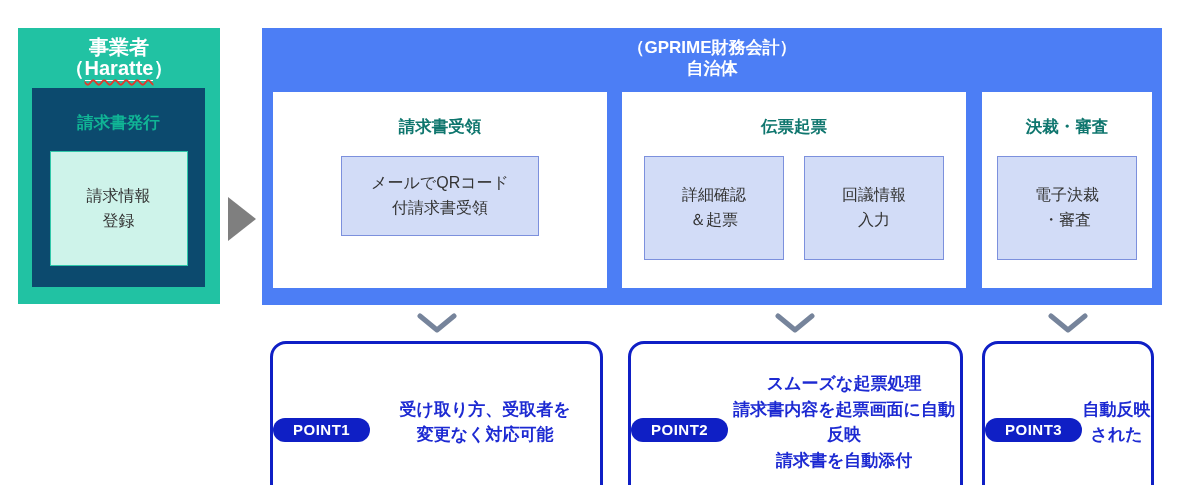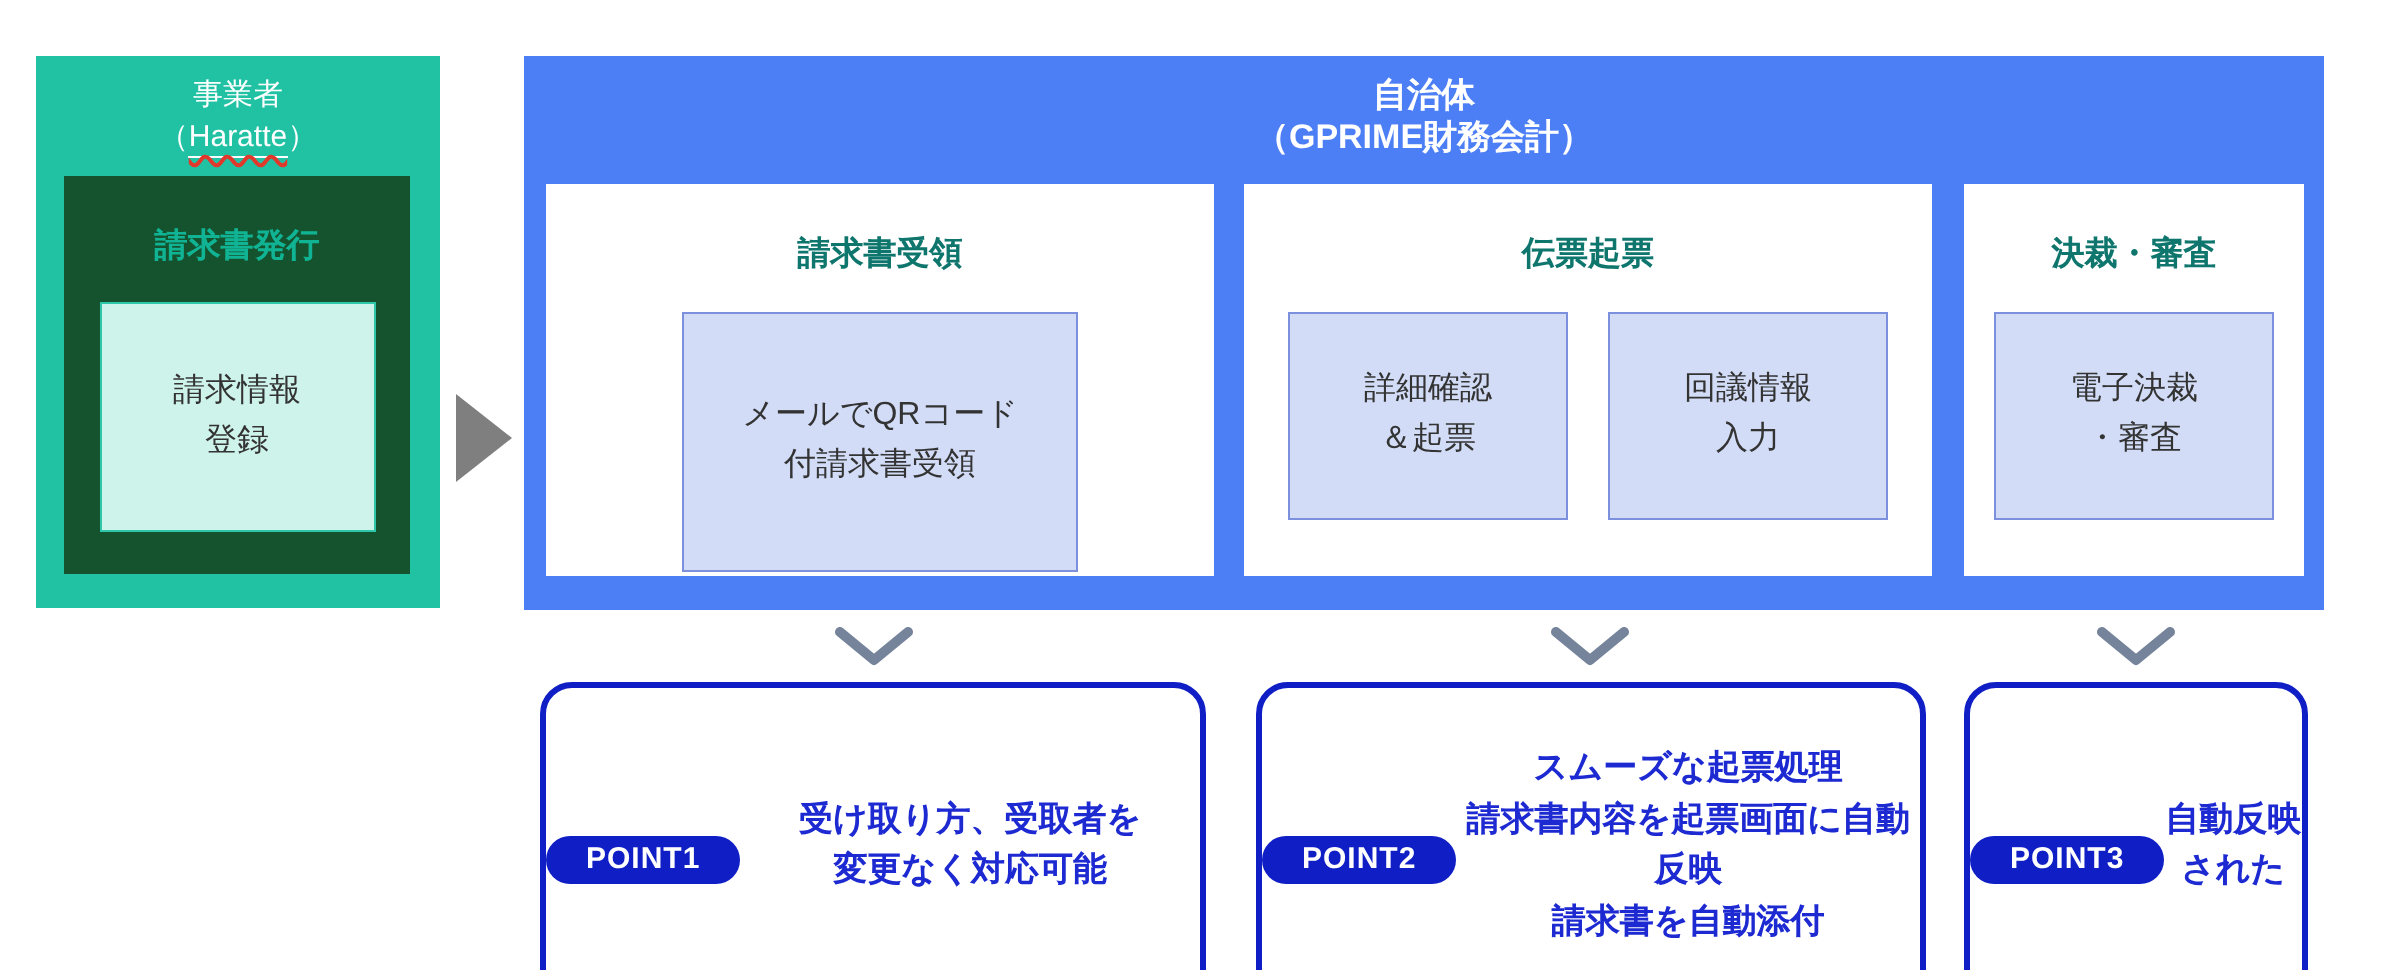--- a/index.html
+++ b/index.html
@@ -20,37 +20,37 @@
     position: absolute;
     left: 18px; top: 28px;
     width: 202px; height: 276px;
     background: #21c2a3;
   }
   .vendor-title {
     position: absolute;
     top: 9px; left: 0; right: 0;
     text-align: center;
     color: #ffffff;
-    font-weight: normal;
-    font-size: 15px;
+    font-weight: bold;
+    font-size: 20px;
     line-height: 21px;
   }
   .vendor-title .line { display: block; }
   .haratte {
     border-bottom: 1.5px solid #ffffff;
     text-decoration: underline wavy #e0392c;
     text-decoration-thickness: 1.5px;
     text-underline-offset: 4px;
     padding-bottom: 1px;
   }
   .vendor-inner {
     position: absolute;
     left: 14px; top: 60px;
     width: 173px; height: 199px;
-    background: #14532d;
+    background: #0c4a6e;
     display: flex;
     flex-direction: column;
     align-items: center;
     padding-top: 24px;
   }
   .vendor-step-title {
     color: #10b495;
     font-weight: bold;
     font-size: 16.5px;
   }
@@ -125,21 +125,21 @@
     border: 1px solid #7c90dd;
     display: flex;
     flex-direction: column;
     align-items: center;
     justify-content: center;
     text-align: center;
     font-size: 16px;
     color: #333333;
     line-height: 1.55;
   }
-  .task-wide { width: 198px; height: 130px; }
+  .task-wide { width: 198px; height: 80px; }
   .task-std  { width: 140px; height: 104px; }
   .task-line { display: block; }
 
   
   .chevron {
     position: absolute;
     top: 313px;
     width: 40px; height: 22px;
   }
   .chevron-1 { left: 417px; }
@@ -201,22 +201,22 @@
         <span class="task-line">請求情報</span>
         <span class="task-line">登録</span>
       </div>
     </div>
   </div>
 
   <div class="flow-arrow"></div>
 
   <div class="gov-box">
     <div class="gov-title">
+      <span class="line">（GPRIME財務会計）</span>
       <span class="line">自治体</span>
-      <span class="line">（GPRIME財務会計）</span>
     </div>
 
     <div class="gov-section section-1">
       <div class="section-title">請求書受領</div>
       <div class="task-row">
         <div class="task task-wide">
           <span class="task-line">メールでQRコード</span>
           <span class="task-line">付請求書受領</span>
         </div>
       </div>

